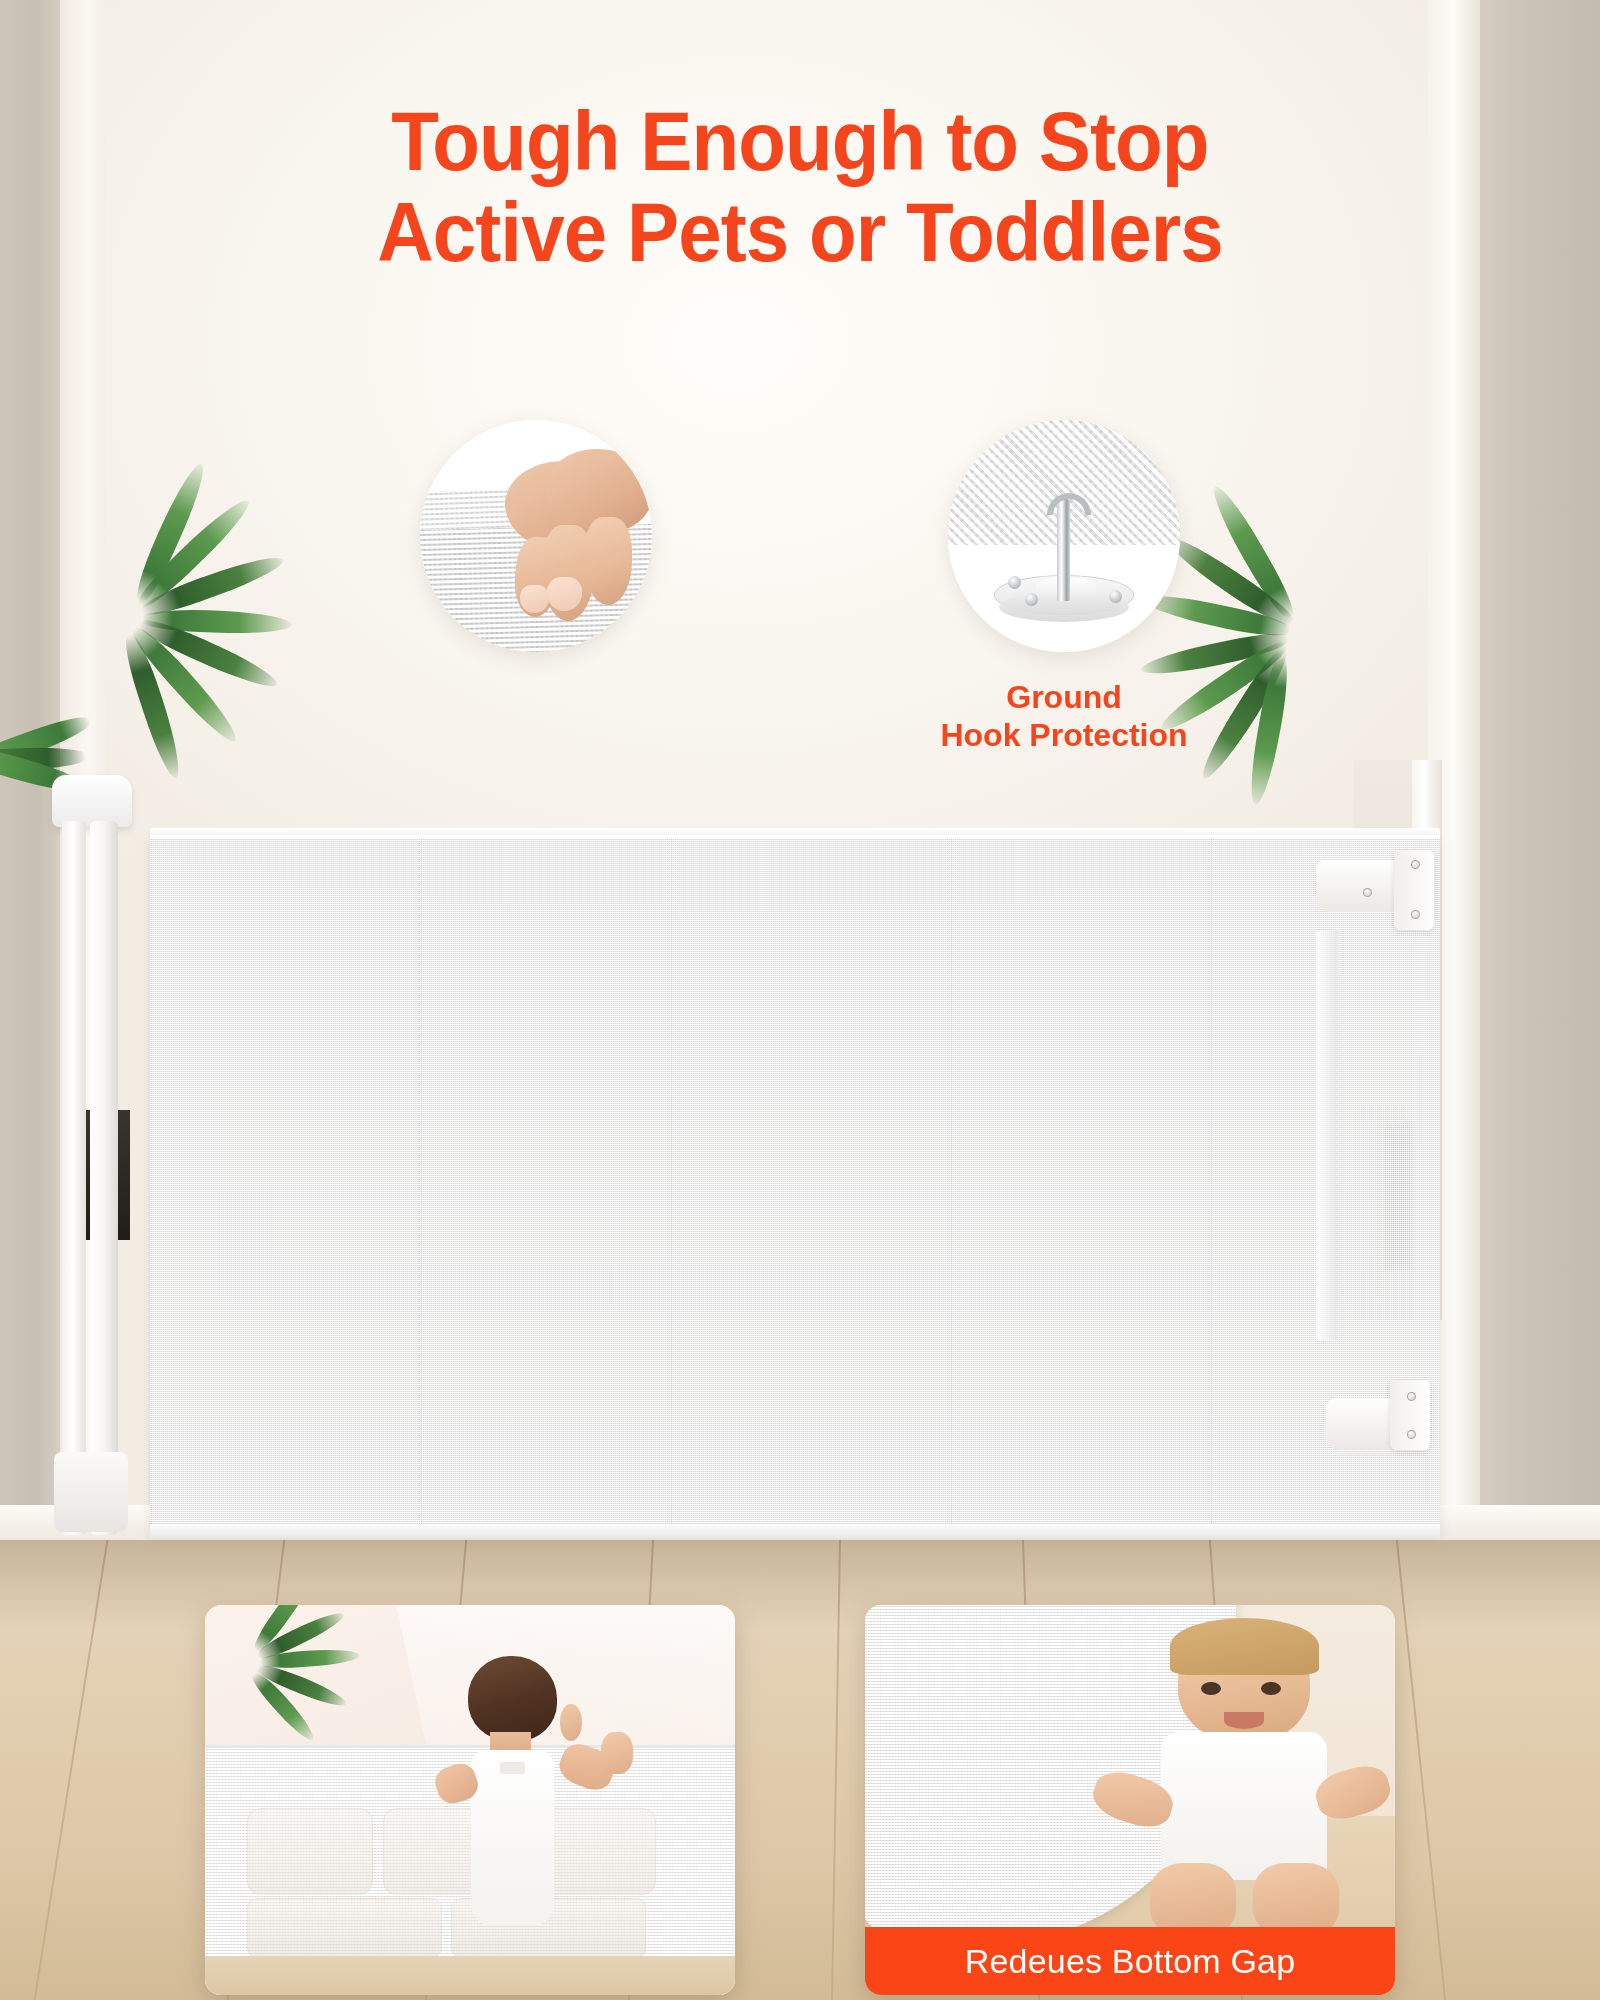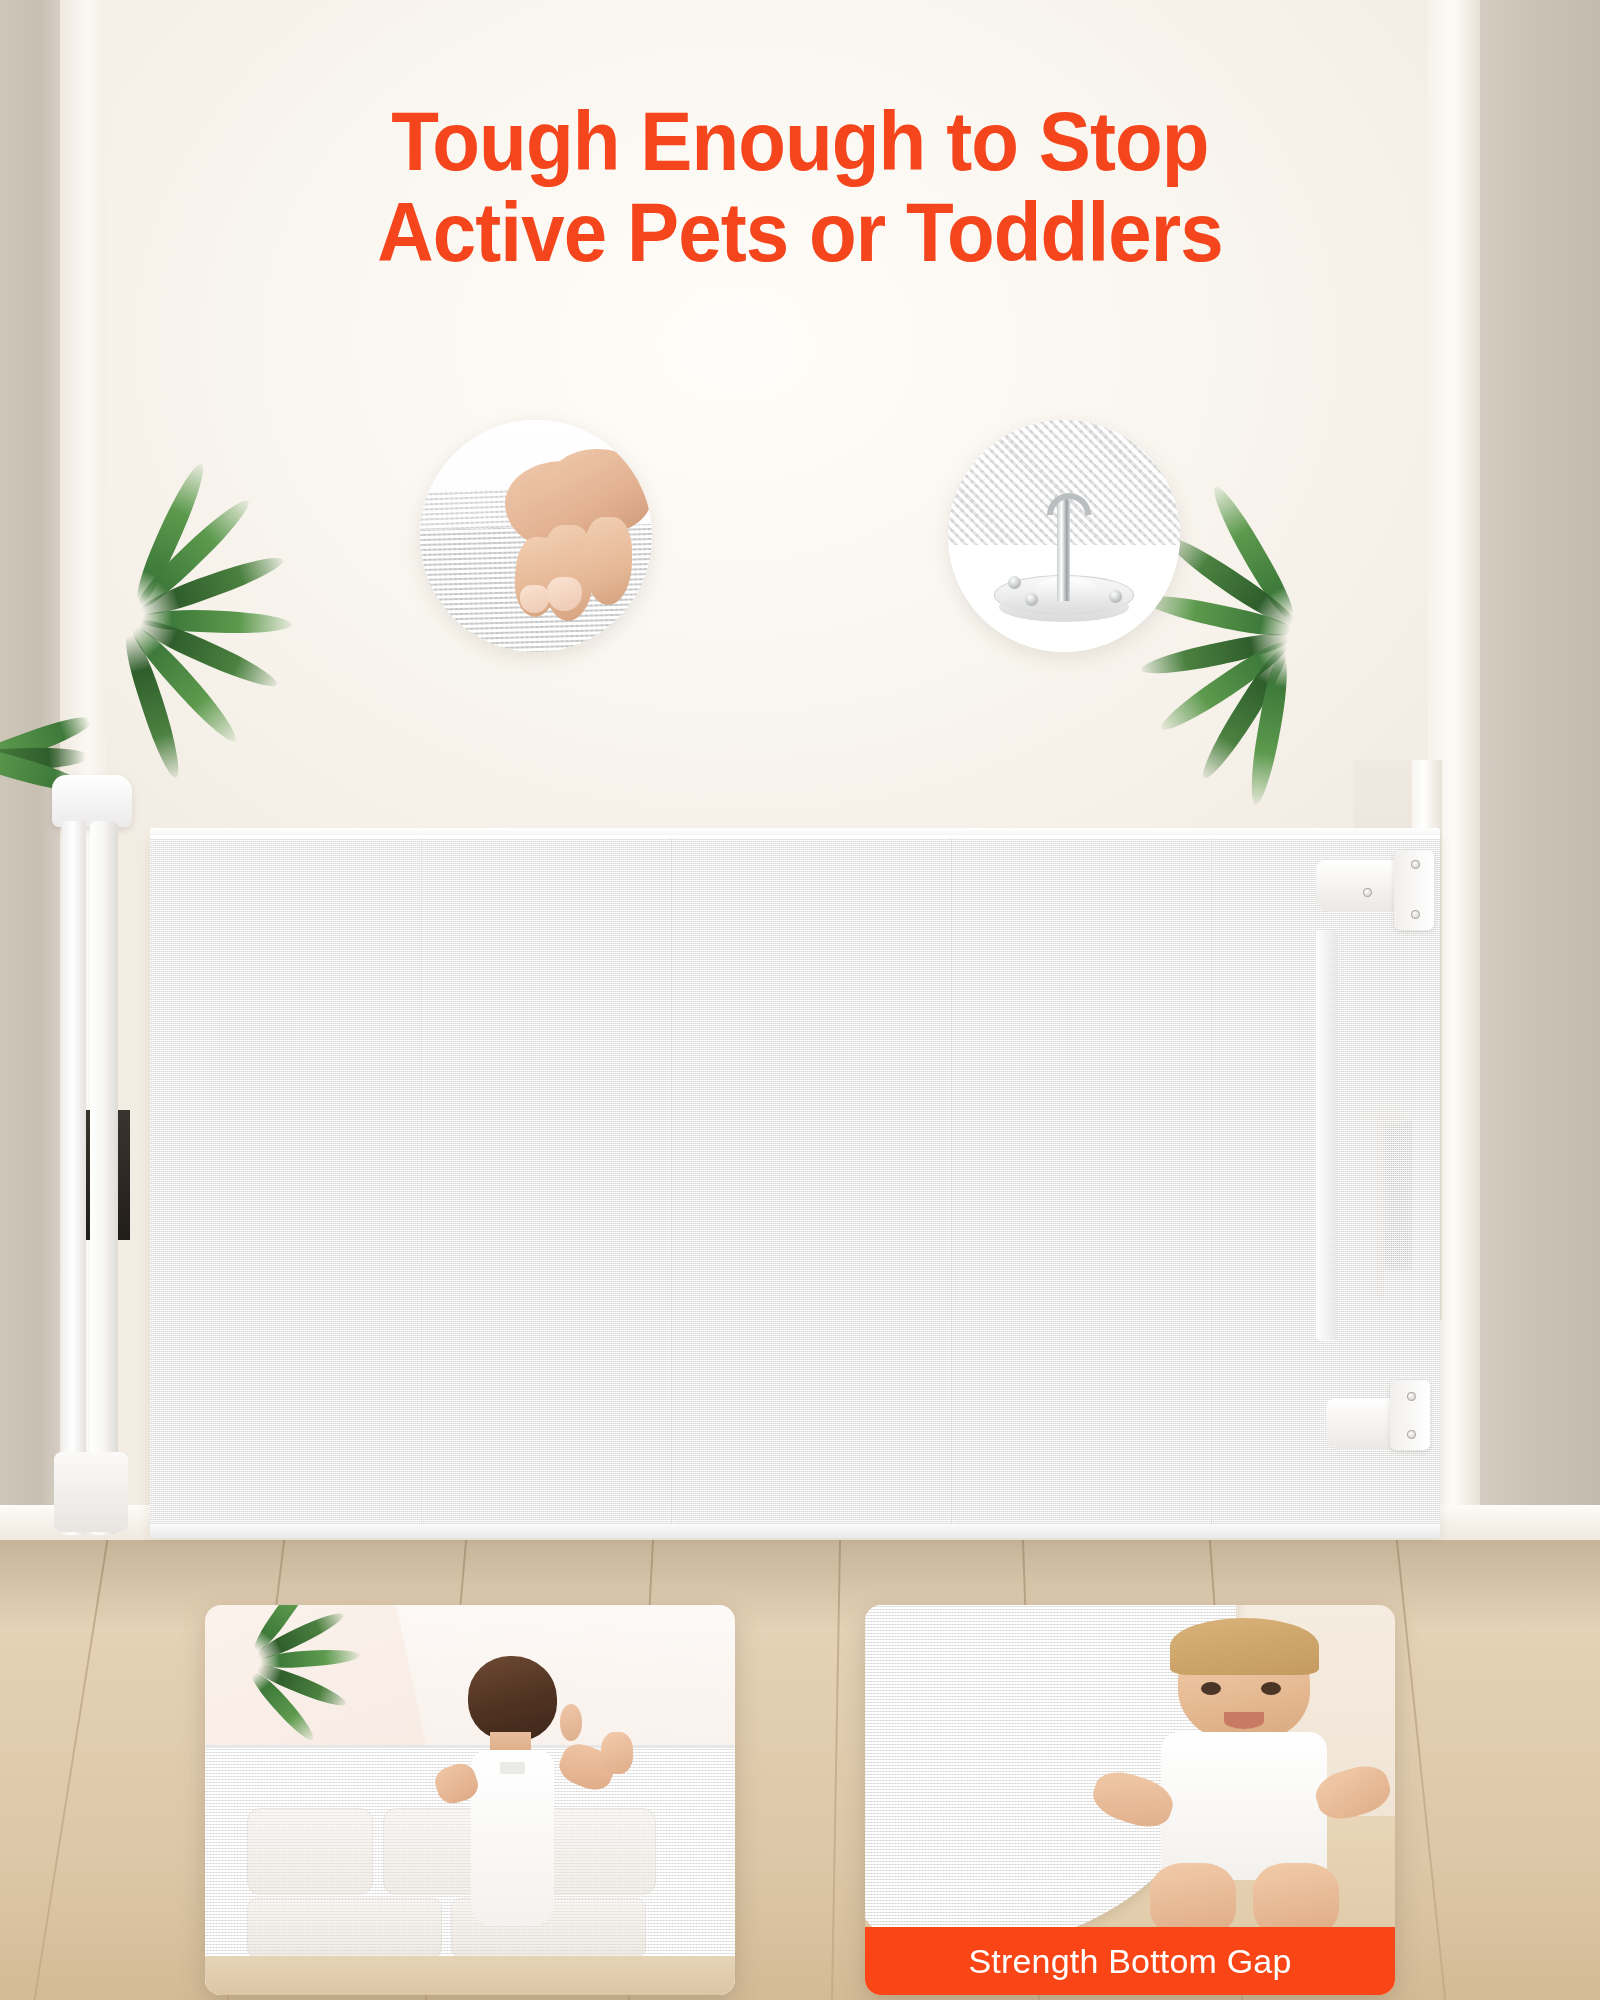--- a/index.html
+++ b/index.html
@@ -576,20 +576,24 @@
     <div class="circle">
       <div class="c2-bg"></div>
       <div class="c2-mesh"></div>
       <div class="hook-base"></div>
       <div class="hook-base2"></div>
       <div class="hook-mound"></div>
       <div class="hook-stem"></div>
       <div class="hook-screw" style="left:26%; bottom:27%;"></div>
       <div class="hook-screw" style="left:33%; bottom:20%;"></div>
       <div class="hook-screw" style="right:25%; bottom:21%;"></div>
+    </div>
+    <div class="feature-label">
+      <span>Ground</span><br>
+      <span>Hook Protection</span>
     </div>
   </div>
 </div>
 
 <div class="cards">
 
   <div class="card">
     <div class="card-scene">
       <div class="k1-wall"></div>
       <div class="k1-light"></div>
@@ -634,15 +638,15 @@
         <div class="b2-eye" style="left:36%; top:16%;"></div>
         <div class="b2-eye" style="left:57%; top:16%;"></div>
         <div class="b2-mouth"></div>
         <div class="b2-body"></div>
         <div class="b2-arm-l"></div>
         <div class="b2-arm-r"></div>
         <div class="b2-leg" style="left:18%;"></div>
         <div class="b2-leg" style="right:16%;"></div>
       </div>
     </div>
-    <div class="card-caption">Strength Bottom Gap</div>
+    <div class="card-caption">Redeues Bottom Gap</div>
   </div>
 </div>
 
 </body></html>

